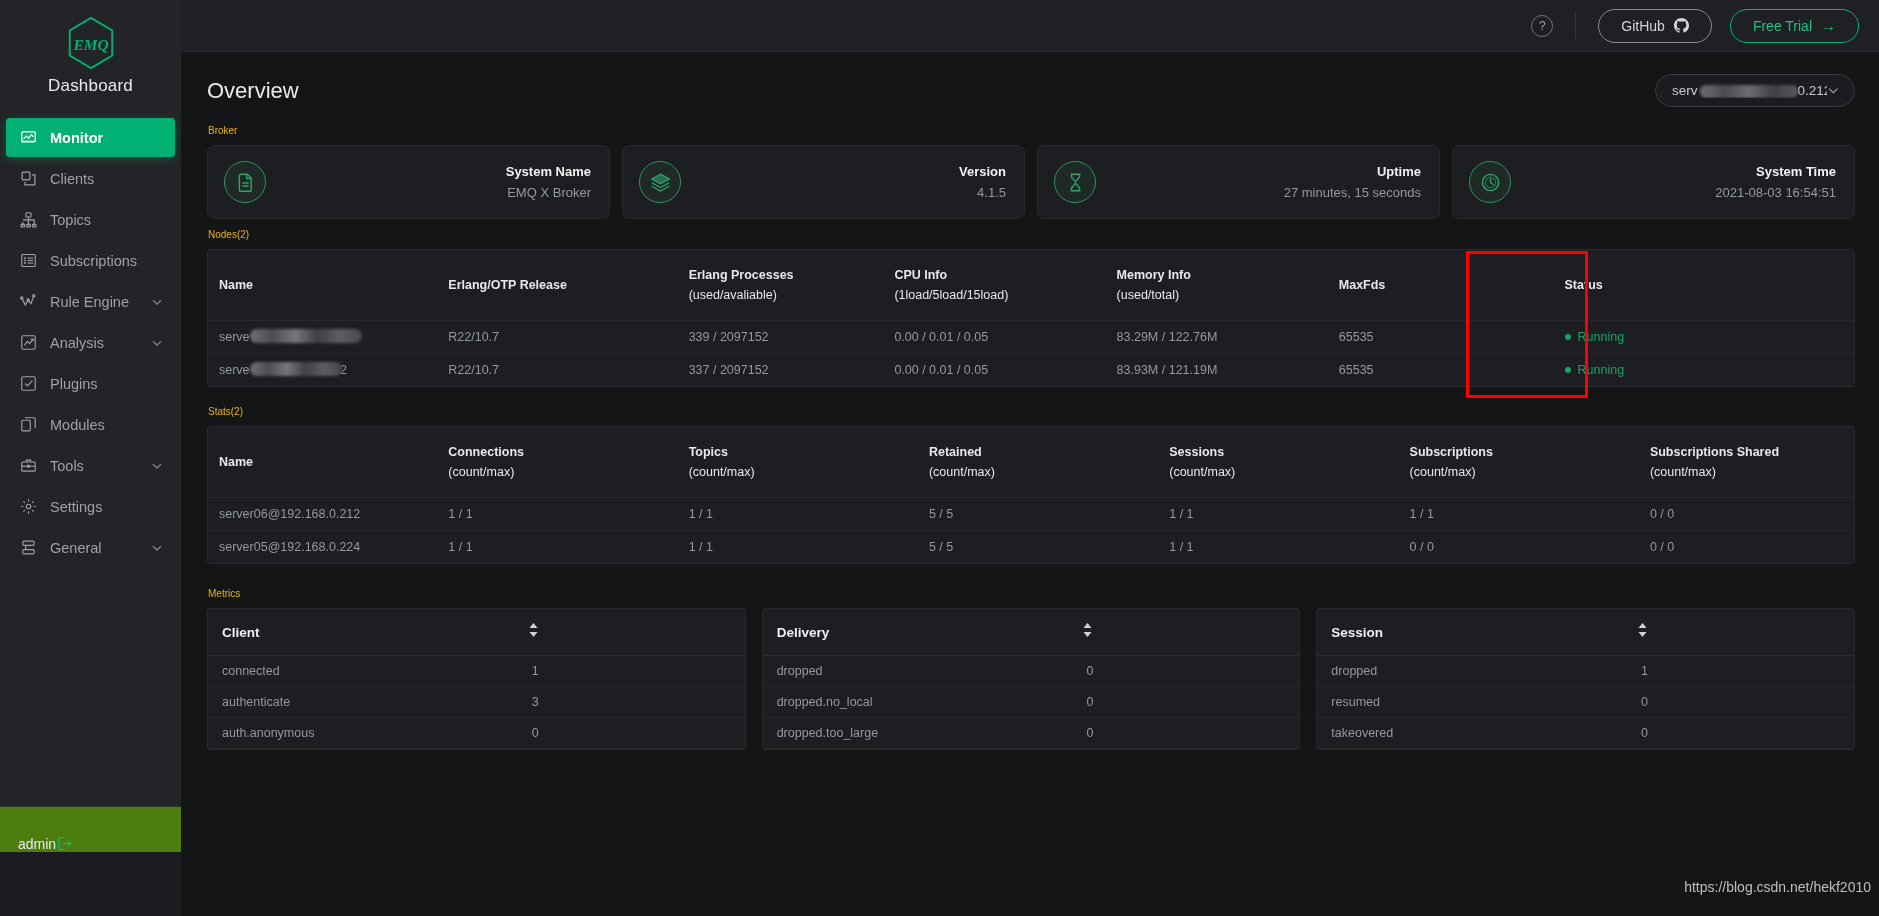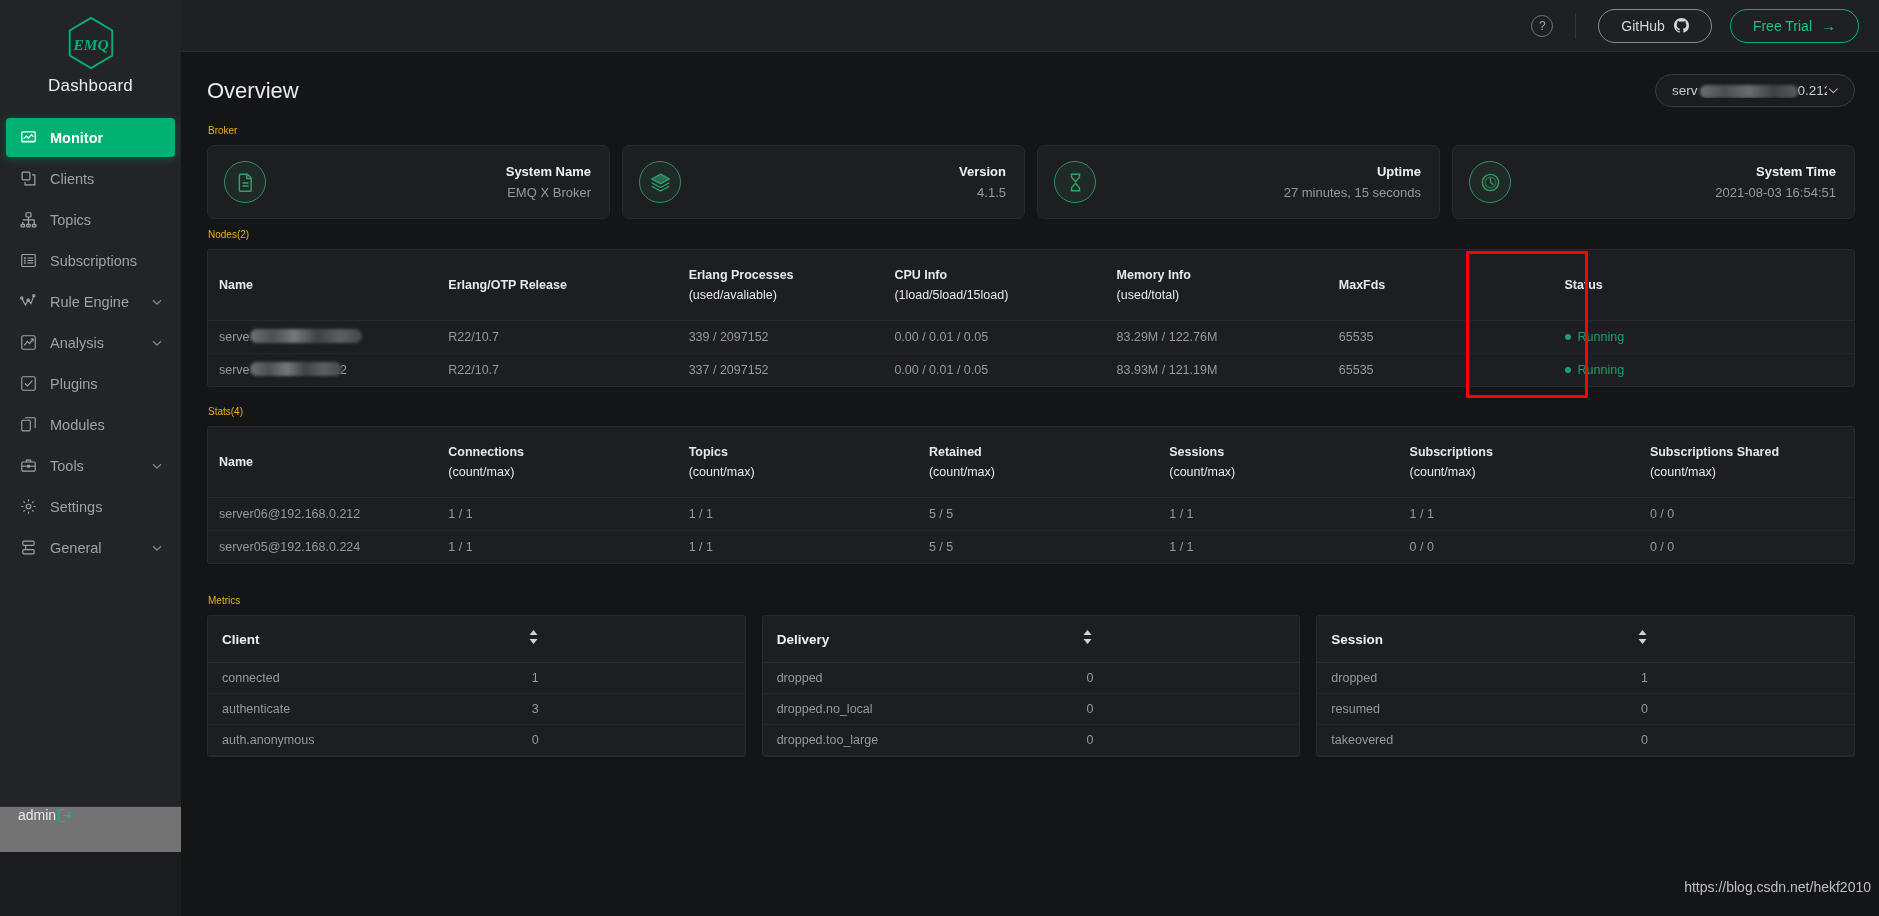--- a/index.html
+++ b/index.html
@@ -48,22 +48,22 @@
     background: #00b173; color: #ffffff;
     box-shadow: 0 2px 8px rgba(0,177,115,.35);
     font-weight: bold;
   }
   .nav-item.active .ico svg { stroke: #fff; }
   .nav-label { flex: 1 1 auto; white-space: nowrap; }
   .chev { width: 12px; height: 12px; opacity: .75; }
 
   .sidebar-footer {
     height: 46px; border-top: 1px solid #2d2f33;
-    display: flex; align-items: flex-start; gap: 0;
-    padding: 0 18px; background: #737373;
+    display: flex; align-items: flex-end; gap: 0;
+    padding: 0 18px; background: #4d7c0f;
   }
   .sidebar-footer .user { color: #e8eaed; font-size: 14px; }
   .logout-ico { width: 17px; height: 17px; }
 
   
   .main {
     flex: 1 1 auto; height: 916px;
     background: #141517;
     display: flex; flex-direction: column;
     overflow: hidden; position: relative;
@@ -546,21 +546,21 @@
                     <span>Running</span>
                   </span>
                 </td>
               </tr>
             </tbody>
           </table>
         </div>
         <div class="hl-box" style="left:1259px; top:2px; width:122px; height:147px;"></div>
       </div>
 
-      <div class="section-label" style="margin-top:19px">Stats(4)</div>
+      <div class="section-label" style="margin-top:19px">Stats(2)</div>
       <div class="tbl-wrap">
         <table>
           <colgroup>
             <col style="width:14.6%">
               <col style="width:14.6%">
               <col style="width:14.6%">
             <col style="width:14.6%">
               <col style="width:14.6%">
               <col style="width:14.6%">
               <col style="width:12.4%">
@@ -600,21 +600,21 @@
               <td>1 / 1</td>
               <td>5 / 5</td>
               <td>1 / 1</td>
               <td>0 / 0</td>
               <td>0 / 0</td>
             </tr>
           </tbody>
         </table>
       </div>
 
-      <div class="section-label" style="margin-top:31px">Metrics</div>
+      <div class="section-label" style="margin-top:24px">Metrics</div>
       <div class="metrics-row">
 
         <div class="metric-card">
           <div class="metric-head">
             <span class="t">Client</span>
             <span class="sortwrap">
               <svg class="sort-ico" viewBox="0 0 10 14" fill="#cfd2d7">
                 <path d="M5 0L9 5H1z"></path>
                   <path d="M5 14L1 9h8z"></path>
               </svg>

